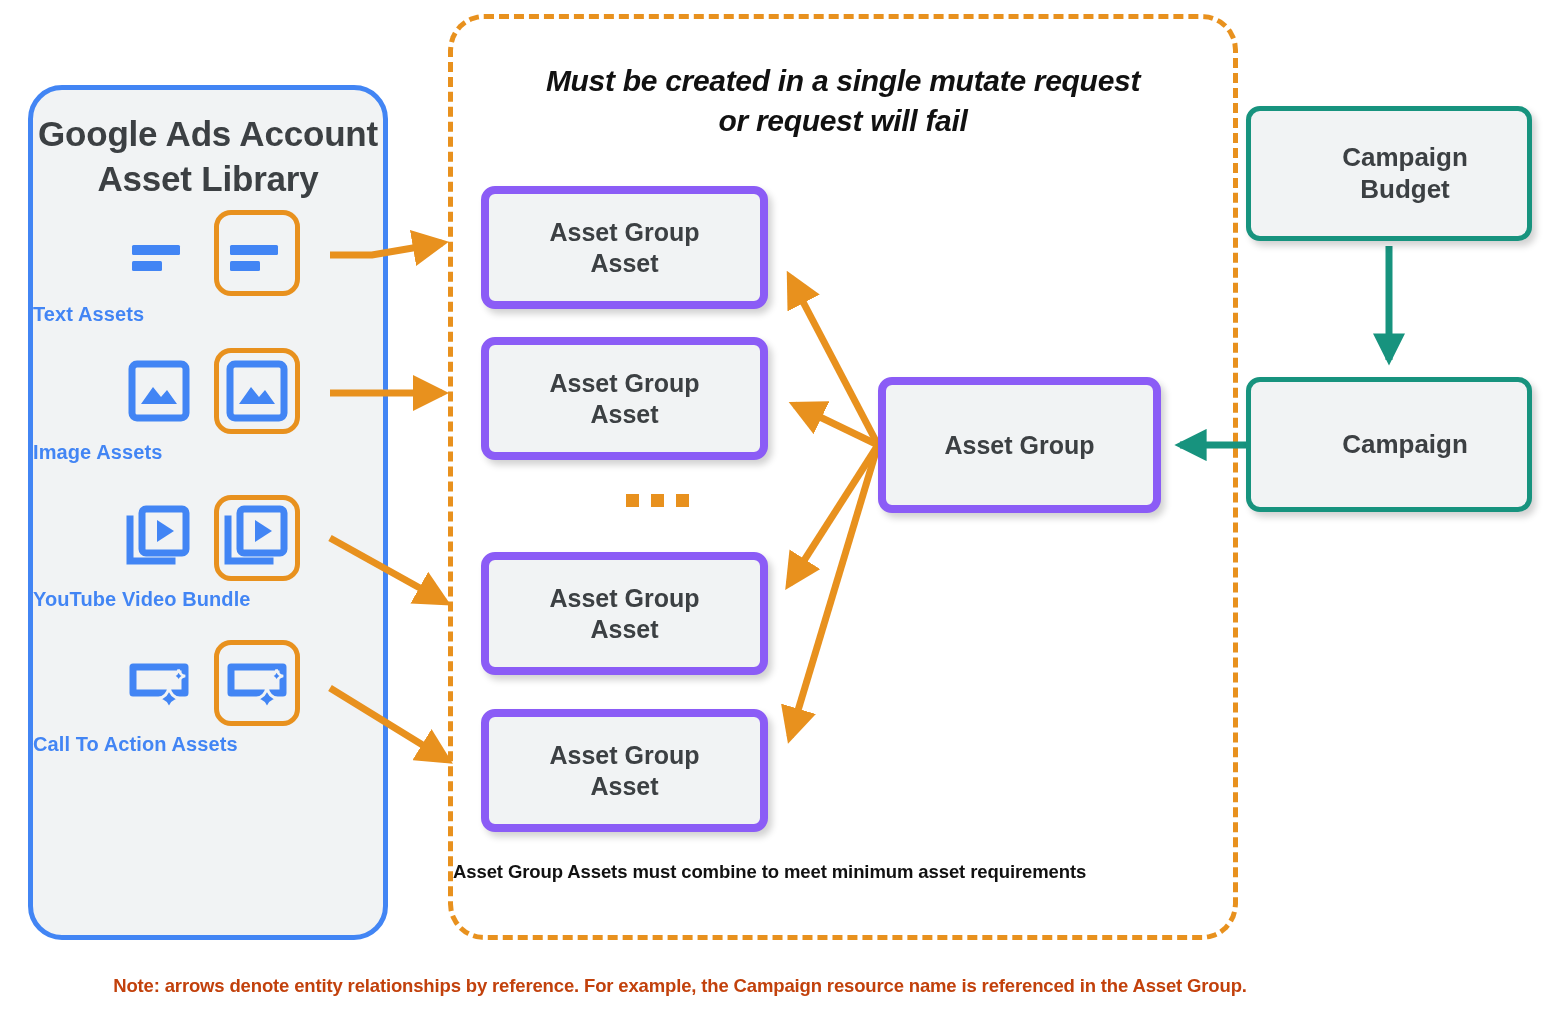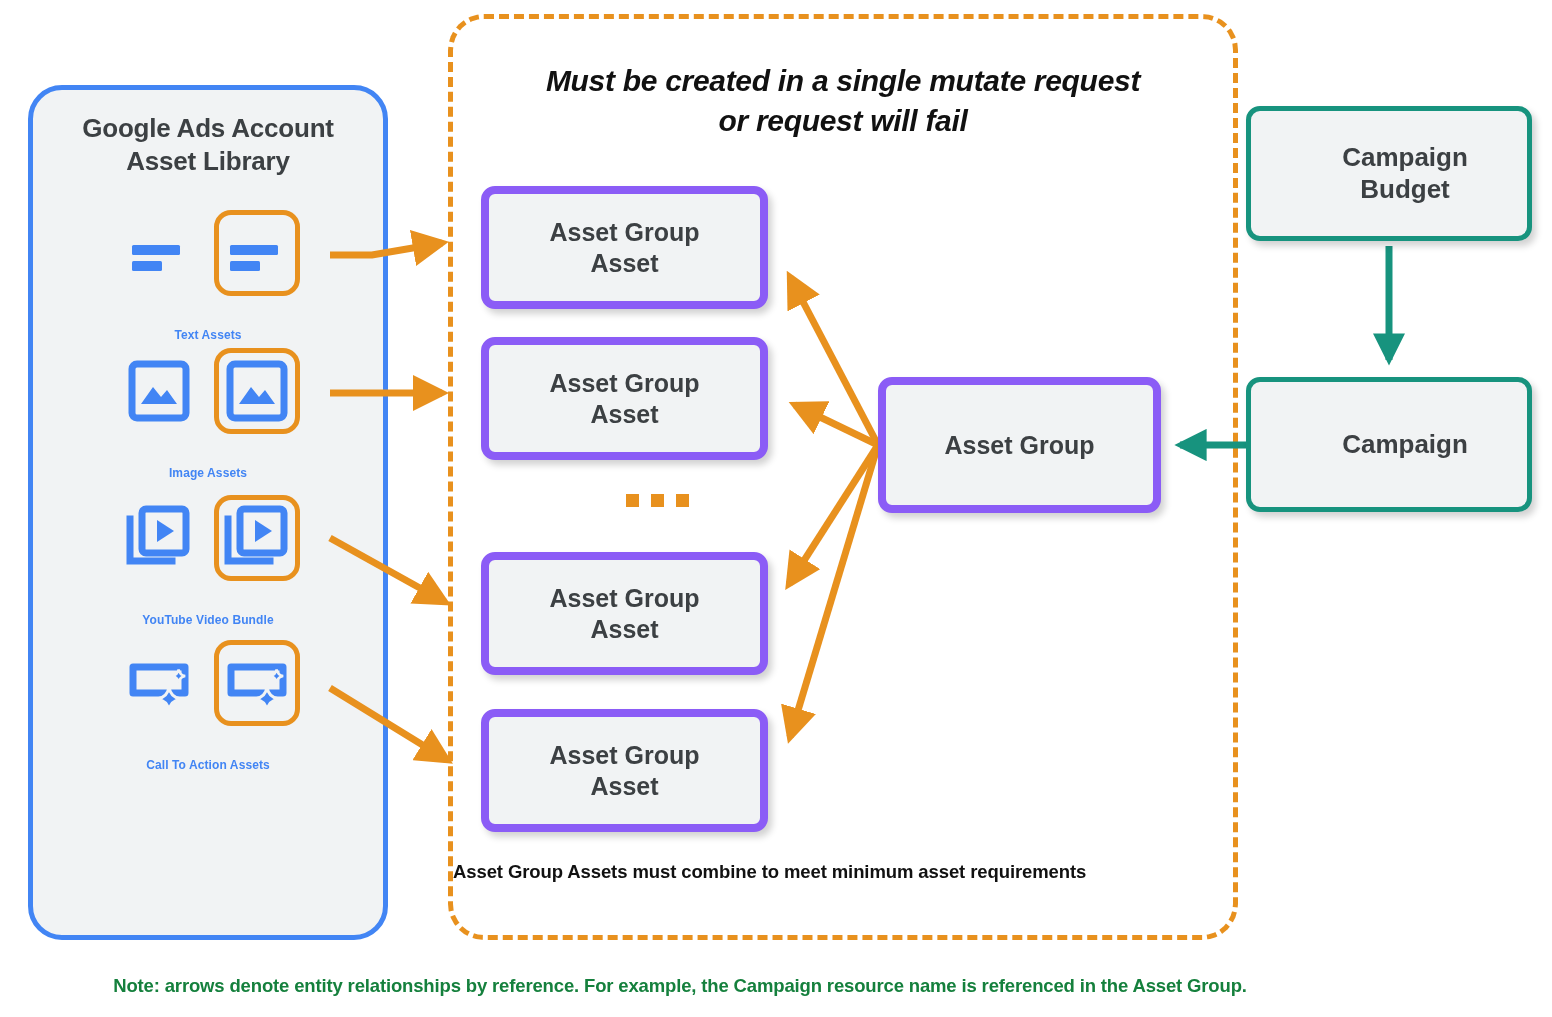--- a/index.html
+++ b/index.html
@@ -23,21 +23,21 @@
     width: 360px; height: 855px;
     background: #f1f3f4;
     border: 5px solid #4285f4;
     border-radius: 34px;
     z-index: 4;
   }
   #library-title {
     position: absolute;
     left: 0; top: 22px; width: 100%;
     text-align: center;
-    font-size: 26px;
+    font-size: 35px;
     font-weight: 700;
     line-height: 1.28;
     color: #3c4043;
     letter-spacing: -0.2px;
     white-space: pre-line;
   }
   .asset-row {
     position: absolute;
     left: 0; width: 100%;
     height: 130px;
@@ -56,26 +56,25 @@
     display: flex; align-items: center; justify-content: center;
   }
   .icon-slot.highlight {
     border: 5px solid #e8911e;
     border-radius: 17px;
     background: transparent;
   }
   .asset-label {
     position: absolute;
     left: 0; top: 98px; width: 100%;
-    text-align: center;
-    font-size: 12px;
+    text-align: left;
+    font-size: 20px;
     font-weight: 700;
     color: #4285f4;
     letter-spacing: 0.1px;
-    margin-top: 25px;
   }
 
   
   #mutate-zone {
     position: absolute;
     left: 448px; top: 14px;
     width: 790px; height: 926px;
     border: 5px dashed #e8911e;
     border-radius: 36px;
     background: #ffffff;
@@ -170,21 +169,21 @@
     pointer-events: none;
   }
 
   
   #footer-note {
     position: absolute;
     left: 0; top: 975px; width: 1360px;
     text-align: center;
     font-size: 18.5px;
     font-weight: 700;
-    color: #15803d;
+    color: #c2410c;
     letter-spacing: -0.15px;
     z-index: 8;
   }
 </style>
 </head>
 <body>
 
 <div id="stage">
 
   <div id="asset-library">

